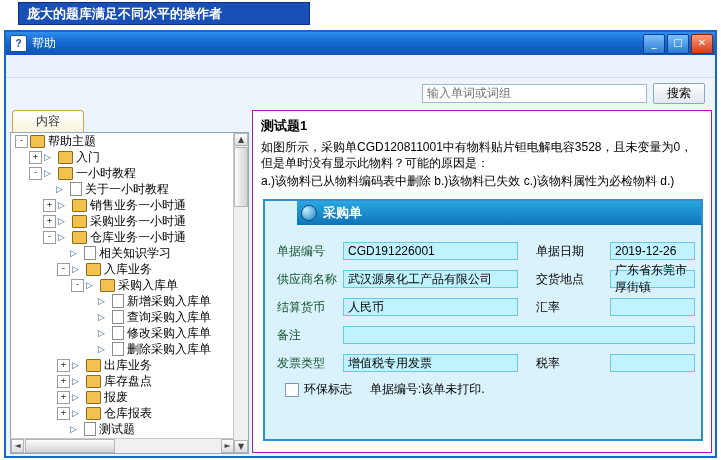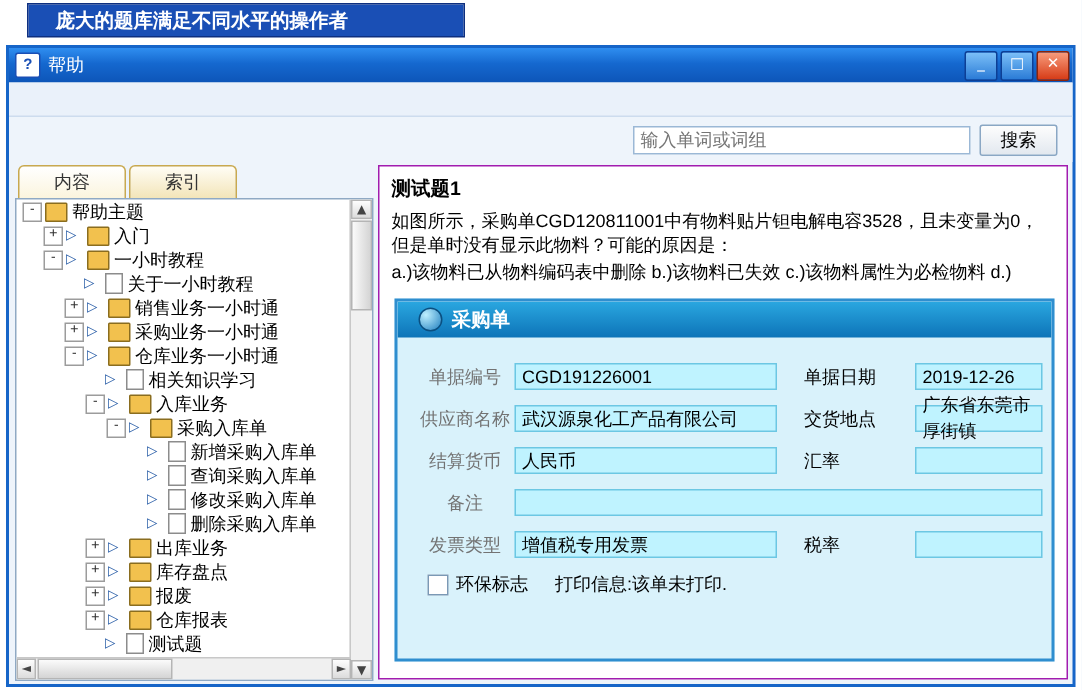--- a/index.html
+++ b/index.html
@@ -9,21 +9,21 @@
     font-size:12px;
     background:#ffffff;
     position:relative;
   }
   
   .banner{
     position:absolute;left:18px;top:2px;width:292px;height:23px;
     background:linear-gradient(to bottom,#1a4fb5,#1a4fb5);
     border:1px solid #0d2f80;
     color:#ffffff;font-weight:bold;font-size:13px;
-    display:flex;align-items:center;padding-left:18px;
+    display:flex;align-items:center;padding-left:8px;
     box-sizing:border-box;
   }
   
   .helpwin{
     position:absolute;left:4px;top:30px;width:713px;height:428px;
     border:2px solid #1665c8;
     background:#eef4fb;
     box-sizing:border-box;
   }
   .titlebar{
@@ -68,21 +68,21 @@
     border:1px solid #8aa7c4;border-radius:2px;
     background:linear-gradient(to bottom,#fdfdfd,#e2e8ef);
     font-size:12px;cursor:pointer;
   }
   
   .content-area{
     position:absolute;left:0;top:78px;right:0;bottom:0;
     display:flex;
   }
   .leftpane{width:245px;display:flex;flex-direction:column;}
-  .tabs{display:flex;height:22px;padding-left:6px;}
+  .tabs{display:flex;height:22px;padding-left:6px;flex-direction:column;}
   .tab{
     width:72px;height:22px;margin-right:2px;
     border:1px solid #c9a94f;
     border-bottom:none;
     border-radius:4px 4px 0 0;
     background:linear-gradient(to bottom,#fffdf5,#f3e5b9);
     font-size:12px;text-align:center;line-height:21px;
     color:#333;
     box-sizing:border-box;
   }
@@ -130,31 +130,31 @@
   }
   .doc-title{font-weight:bold;font-size:13px;margin:6px 0 4px 8px;color:#000;}
   .doc-p{margin:0 8px 2px 8px;font-size:12px;line-height:16px;color:#000;}
   
   .formshot{
     margin:10px 8px 0 10px;border:2px solid #2f8ecf;background:#d9f2fb;
     height:242px;box-sizing:border-box;position:relative;overflow:hidden;
   }
   .form-title{
     height:24px;background:linear-gradient(to bottom,#2aa7e0,#0d74b8);
-    display:flex;align-items:center;padding-left:14px;
+    display:flex;align-items:center;padding-left:4px;margin-left:32px;
   }
   .form-title .globe{
     width:14px;height:14px;border-radius:50%;
     background:radial-gradient(circle at 4px 4px,#bff0ff,#1f7fc0);
     border:1px solid #0a4f80;margin-right:6px;
   }
   .form-title span{color:#fff;font-weight:bold;font-size:13px;}
   .form-body{padding:16px 0 0 0;}
   .frow{display:flex;align-items:center;height:20px;margin-bottom:8px;}
-  .flabel{width:78px;text-align:center;padding-left:12px;font-size:12px;color:#737373;box-sizing:border-box;}
+  .flabel{width:78px;text-align:left;padding-left:12px;font-size:12px;color:#14532d;box-sizing:border-box;}
   .fval{
     height:18px;background:#bff3ff;border:1px solid #6cc7e3;
     font-size:12px;padding:1px 4px;box-sizing:border-box;color:#000;
     display:flex;align-items:center;
   }
   .f1{width:175px;}
   .fgrow{flex:1;margin-right:6px;}
   .flabel2{width:74px;text-align:left;font-size:12px;color:#000;}
   .fcheck-row{display:flex;align-items:center;margin-top:6px;padding-left:20px;font-size:12px;}
   .chk{width:12px;height:12px;border:1px solid #7b99b5;background:#fff;margin-right:5px;}
@@ -402,21 +402,21 @@
           <div class="frow">
             <div class="flabel">发票类型</div>
             <div class="fval f1">增值税专用发票</div>
             <div class="flabel2" style="margin-left:18px">税率</div>
             <div class="fval fgrow"></div>
           </div>
 
           <div class="fcheck-row">
             <div class="chk"></div>
             <span>环保标志</span>
-            <span class="printinfo">打印信息:该单未打印.</span>
+            <span class="printinfo">单据编号:该单未打印.</span>
           </div>
 
         </div>
       </div>
     </div>
 
   </div>
 </div>
 
 </body></html>

